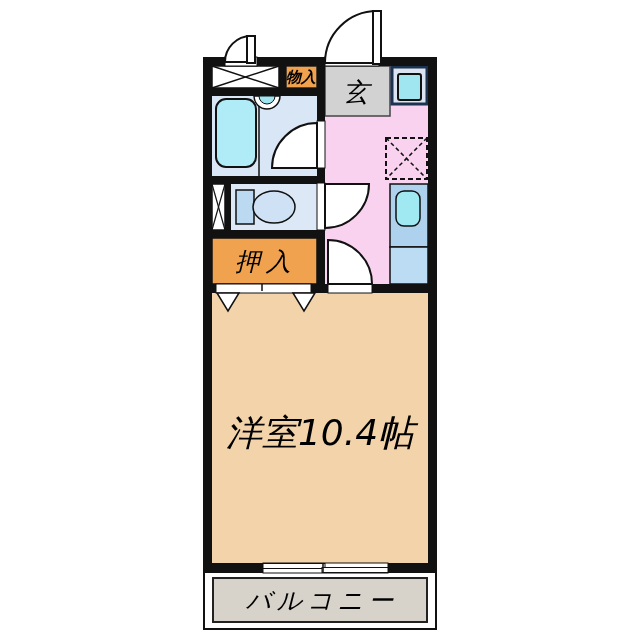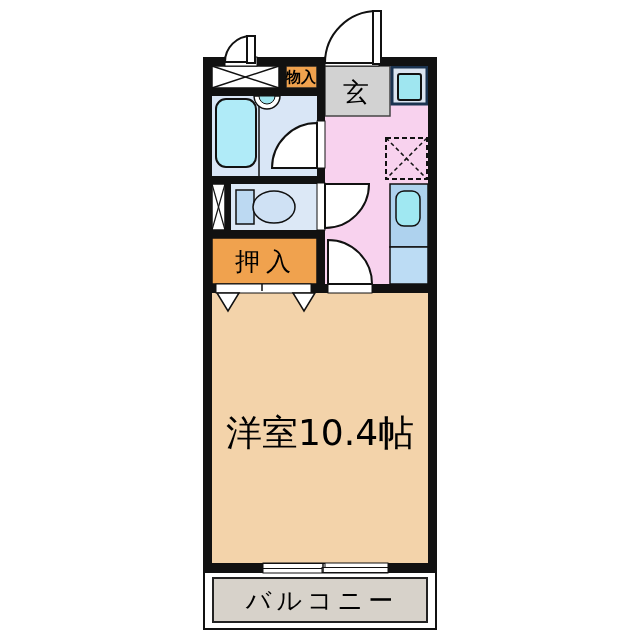--- a/index.html
+++ b/index.html
@@ -1,17 +1,17 @@
 <!DOCTYPE html>
 <html><head>
 <meta charset="utf-8">
 <style>
   html,body{margin:0;padding:0;background:#ffffff;}
   .stage{position:relative;width:640px;height:640px;background:#a3a3a3;overflow:hidden;
-         font-family:"DejaVu Sans","Liberation Sans",sans-serif;}
+         font-family:"DejaVu Sans","Liberation Sans",sans-serif;font-style:italic;}
   svg{display:block;}
   text{font-family:"DejaVu Sans","Liberation Sans",sans-serif;fill:#000;}
   .t-large{font-size:36px;}
   .t-med{font-size:25px;letter-spacing:6px;}
   .t-balcony{font-size:25px;letter-spacing:5px;}
   .t-genkan{font-size:26px;}
   .t-small{font-size:15px;font-weight:bold;}
 </style>
 </head>
 <body>

